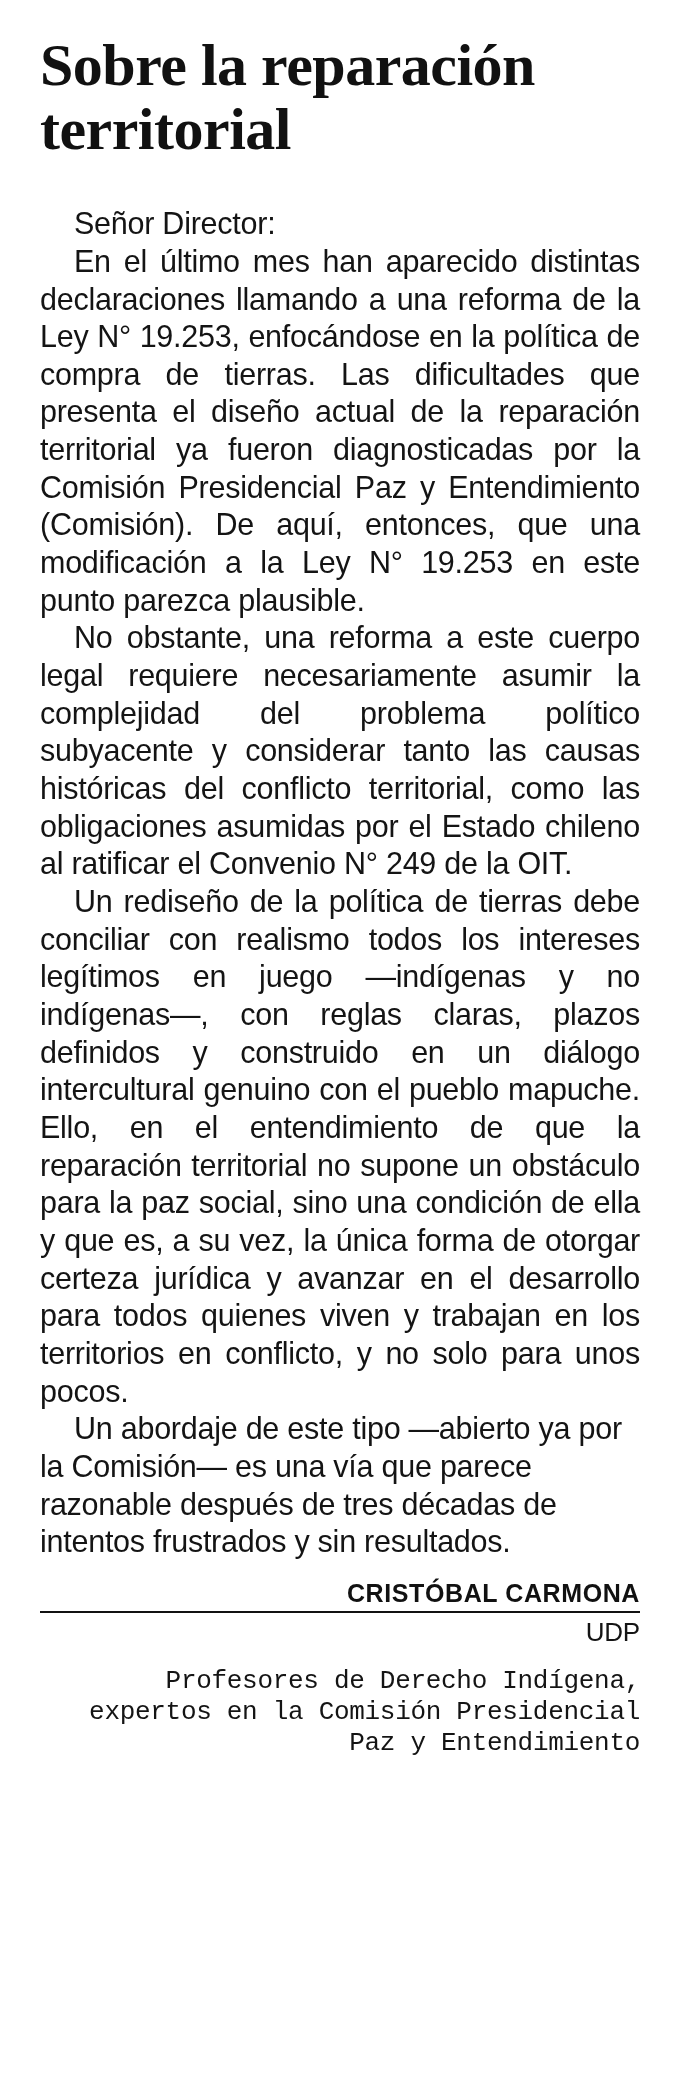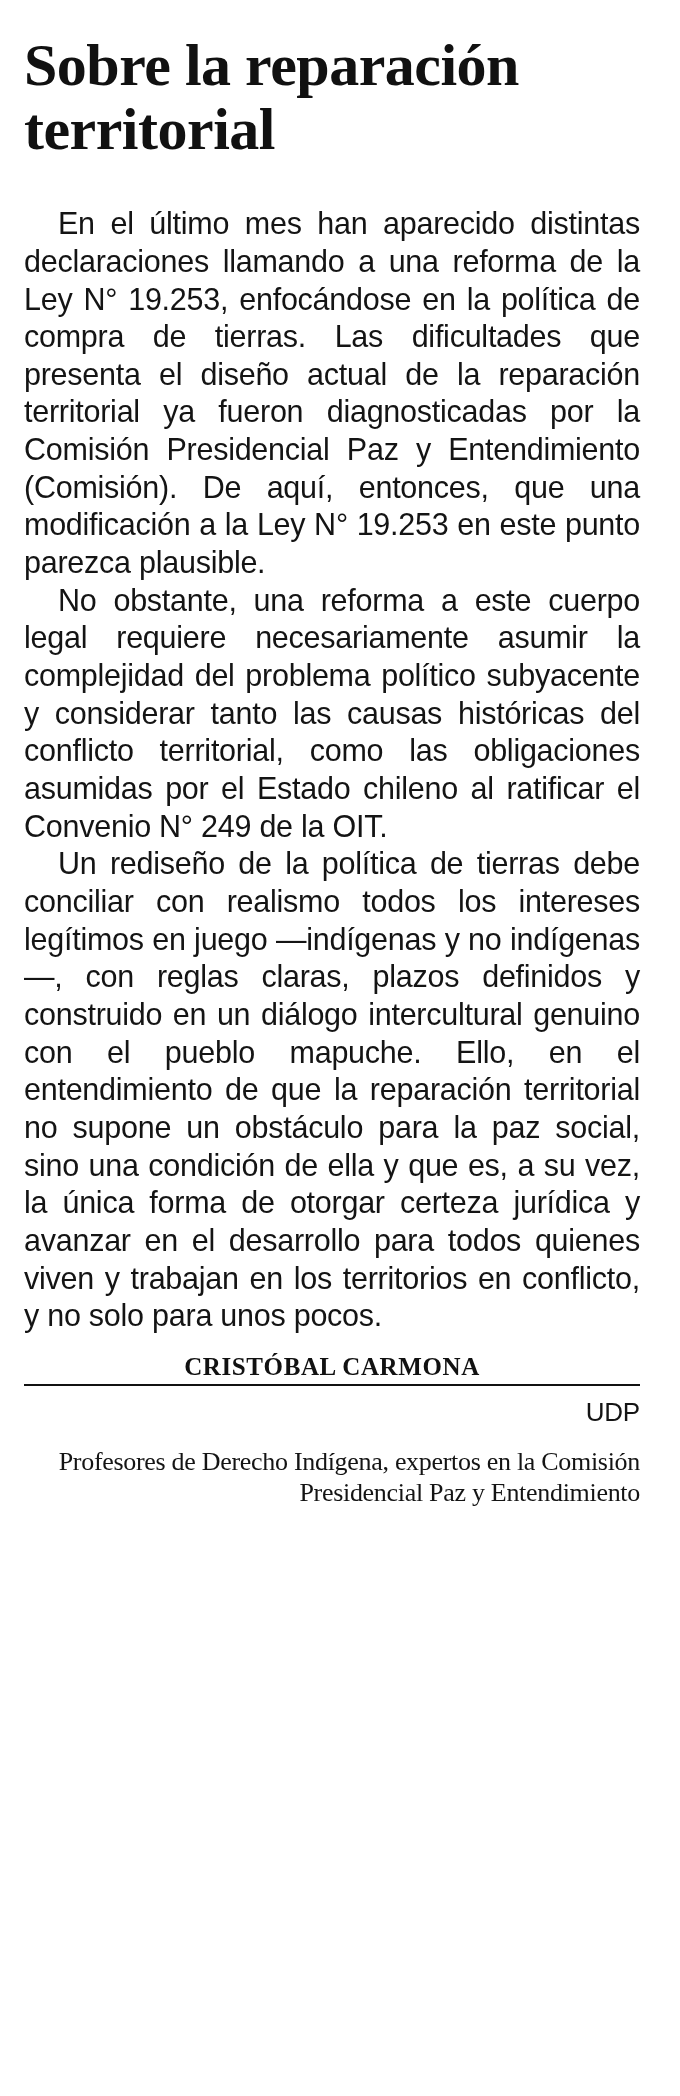--- a/index.html
+++ b/index.html
@@ -12,21 +12,21 @@
     height: 2096px;
     font-family: "Liberation Sans", sans-serif;
     color: #1a1a1a;
     -webkit-font-smoothing: antialiased;
   }
 
   .page {
     box-sizing: border-box;
     width: 680px;
     height: 2096px;
-    padding: 34px 40px 20px 24px;
+    padding: 34px 40px 20px 40px;
     background: #ffffff;
     position: relative;
   }
 
   .headline {
     font-family: "Liberation Serif", serif;
     font-weight: 700;
     font-size: 60px;
     line-height: 1.06;
     letter-spacing: -0.5px;
@@ -52,64 +52,66 @@
 
   .body-copy p.last-para {
     text-align: left;
   }
 
   .signature-block {
     margin-top: 18px;
   }
 
   .sig-name {
-    font-family: Liberation Serif, serif;
+    font-family: Liberation Sans, sans-serif;
     font-weight: 700;
     font-size: 25px;
     letter-spacing: 0.6px;
-    text-align: center;
+    text-align: right;
     color: #111111;
     padding-bottom: 3px;
     border-bottom: 2px solid #111111;
   }
 
   .sig-affil {
     font-family: "Liberation Sans", sans-serif;
     font-size: 26px;
     text-align: right;
     color: #141414;
-    margin-top: 11px;
+    margin-top: 4px;
     letter-spacing: -0.2px;
   }
 
   .sig-gap {
     height: 13px;
   }
 
   .sig-note {
-    font-family: Liberation Serif, serif;
+    font-family: Liberation Mono, monospace;
     font-size: 26px;
     line-height: 1.2;
     text-align: right;
     color: #141414;
     margin-top: 5px;
     letter-spacing: -0.3px;
   }
 </style>
 </head>
 <body>
 
 <div class="page">
 
   <h1 class="headline">Sobre la reparación territorial</h1>
 
   <div class="body-copy">
+    <p>Señor Director:</p>
     <p>En el último mes han aparecido distintas declaraciones llamando a una reforma de la Ley N° 19.253, enfocándose en la política de compra de tierras. Las dificultades que presenta el diseño actual de la reparación territorial ya fueron diagnosticadas por la Comisión Presidencial Paz y Entendimiento (Comisión). De aquí, entonces, que una modificación a la Ley N° 19.253 en este punto parezca plausible.</p>
     <p>No obstante, una reforma a este cuerpo legal requiere necesariamente asumir la complejidad del problema político subyacente y considerar tanto las causas históricas del conflicto territorial, como las obligaciones asumidas por el Estado chileno al ratificar el Convenio N° 249 de la OIT.</p>
     <p>Un rediseño de la política de tierras debe conciliar con realismo todos los intereses legítimos en juego —indígenas y no indígenas—, con reglas claras, plazos definidos y construido en un diálogo intercultural genuino con el pueblo mapuche. Ello, en el entendimiento de que la reparación territorial no supone un obstáculo para la paz social, sino una condición de ella y que es, a su vez, la única forma de otorgar certeza jurídica y avanzar en el desarrollo para todos quienes viven y trabajan en los territorios en conflicto, y no solo para unos pocos.</p>
+    <p class="last-para">Un abordaje de este tipo —abierto ya por la Comisión— es una vía que parece razonable después de tres décadas de intentos frustrados y sin resultados.</p>
   </div>
 
   <div class="signature-block">
     <div class="sig-name">CRISTÓBAL CARMONA</div>
     <div class="sig-affil">UDP</div>
 
     <div class="sig-gap"></div>
 
 
     <div class="sig-note">Profesores de Derecho Indígena, expertos en la Comisión Presidencial Paz y Entendimiento</div>

